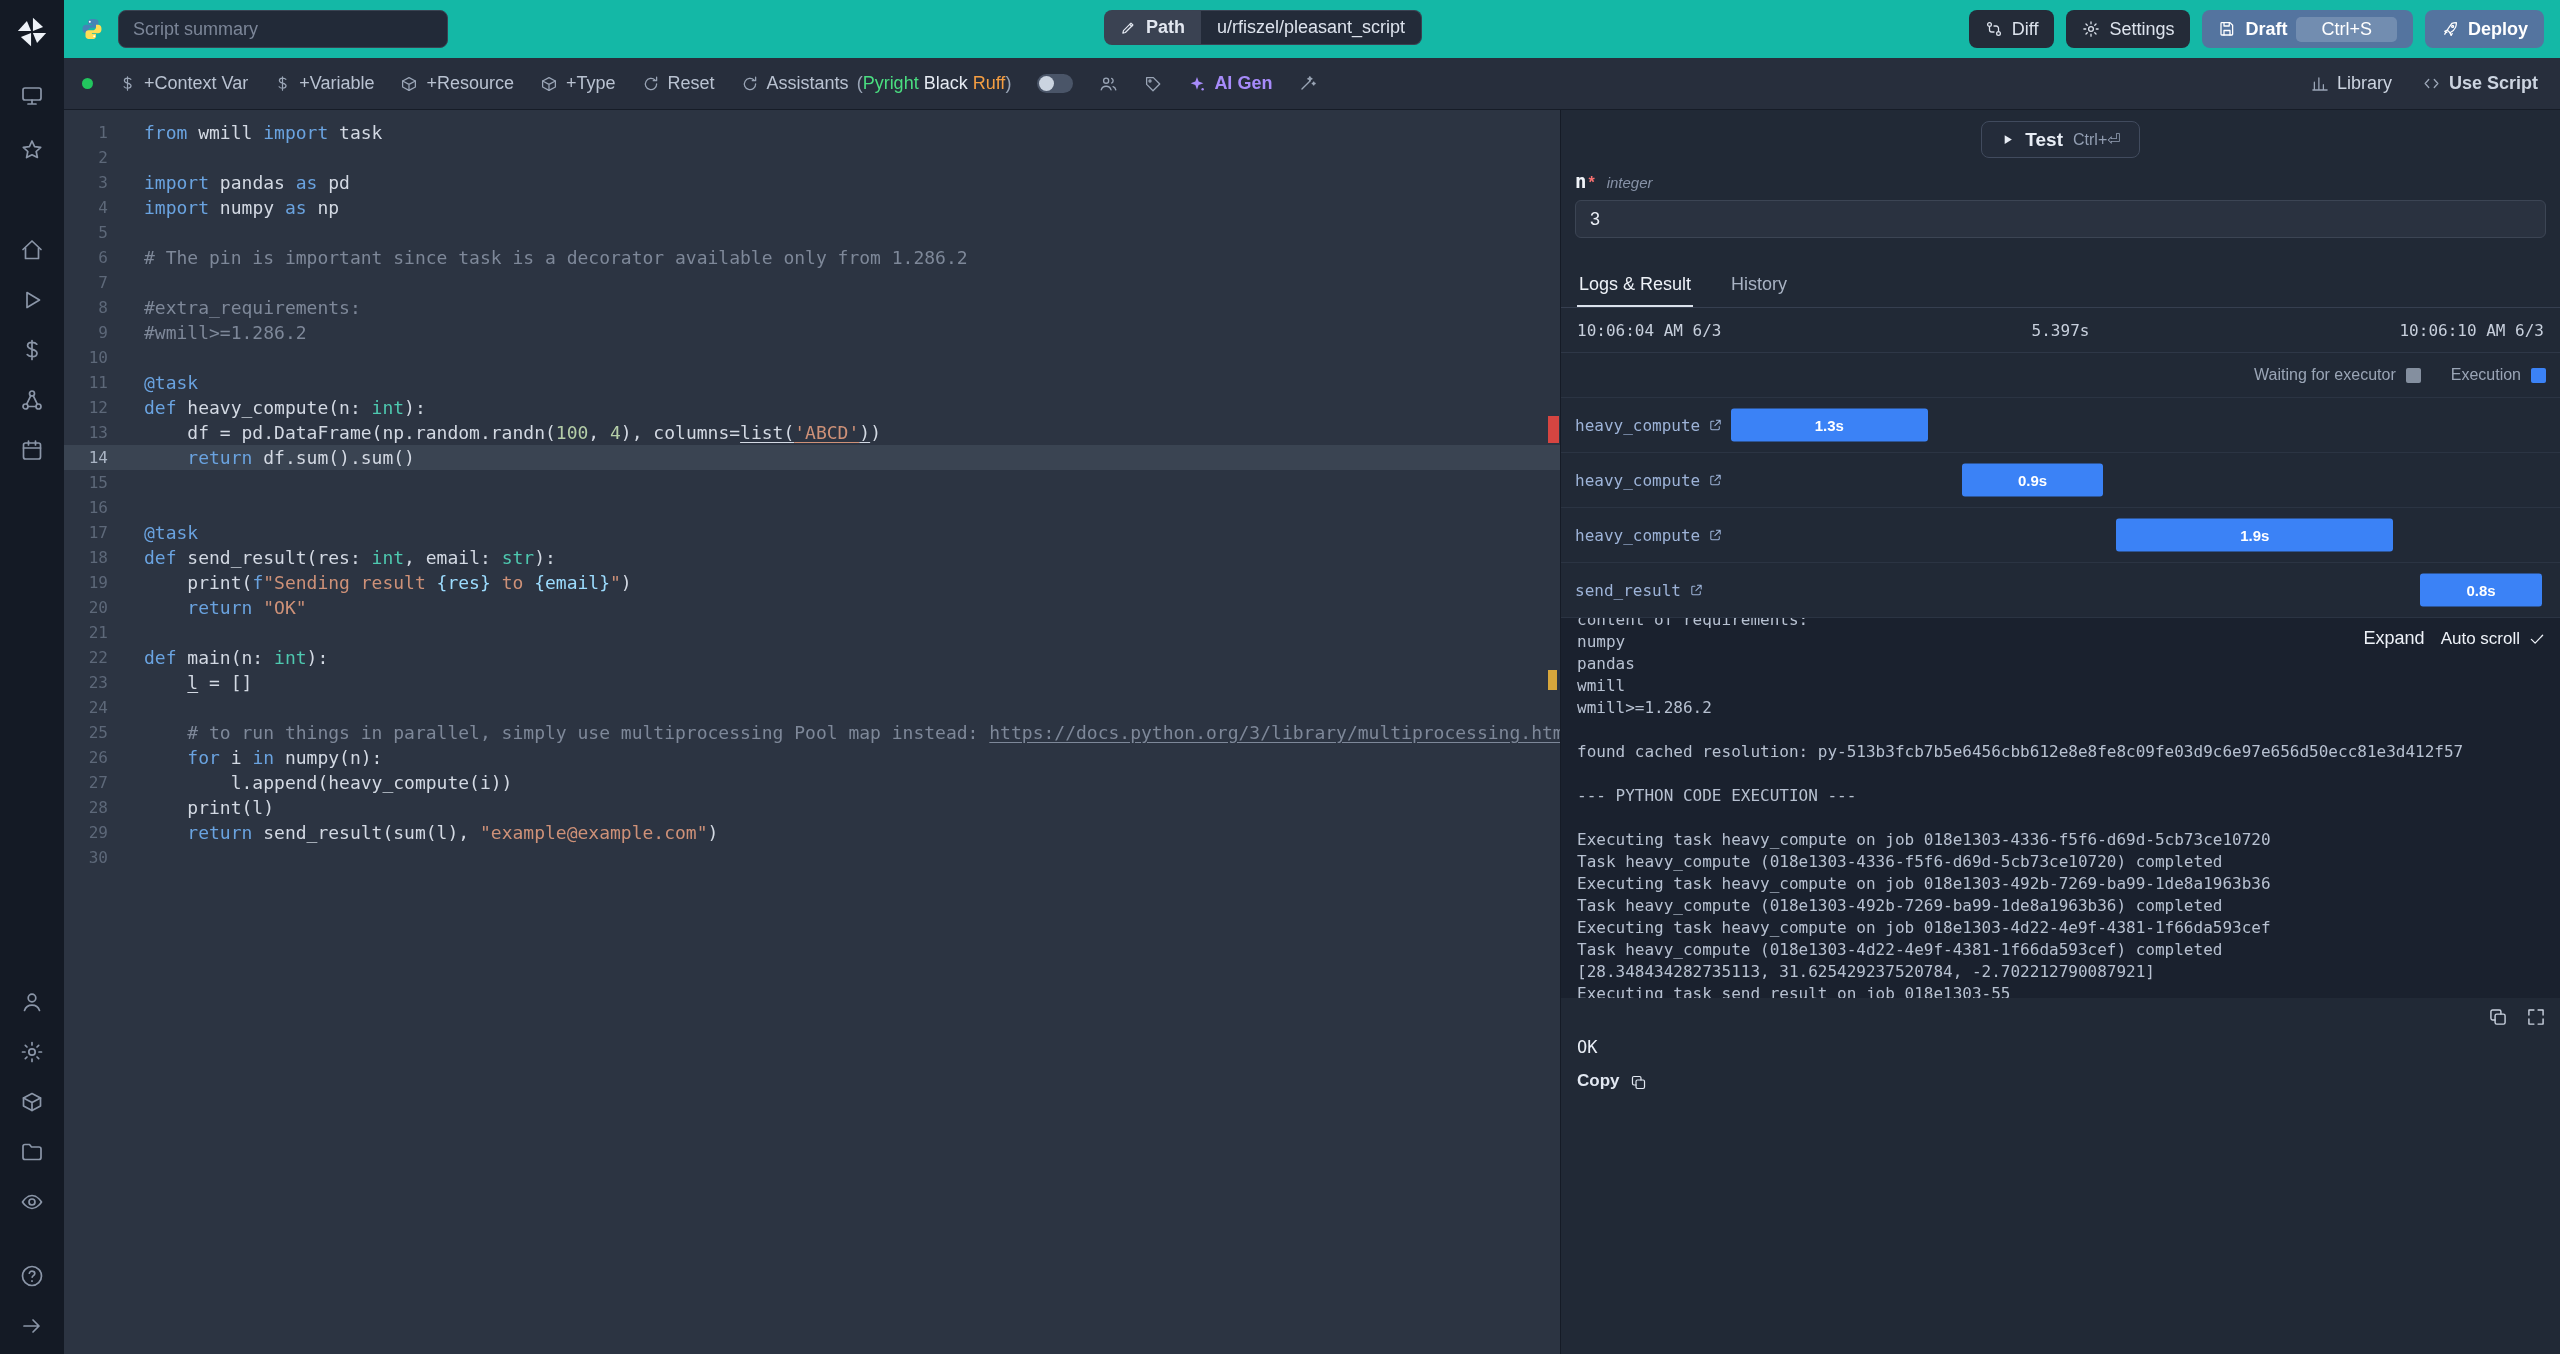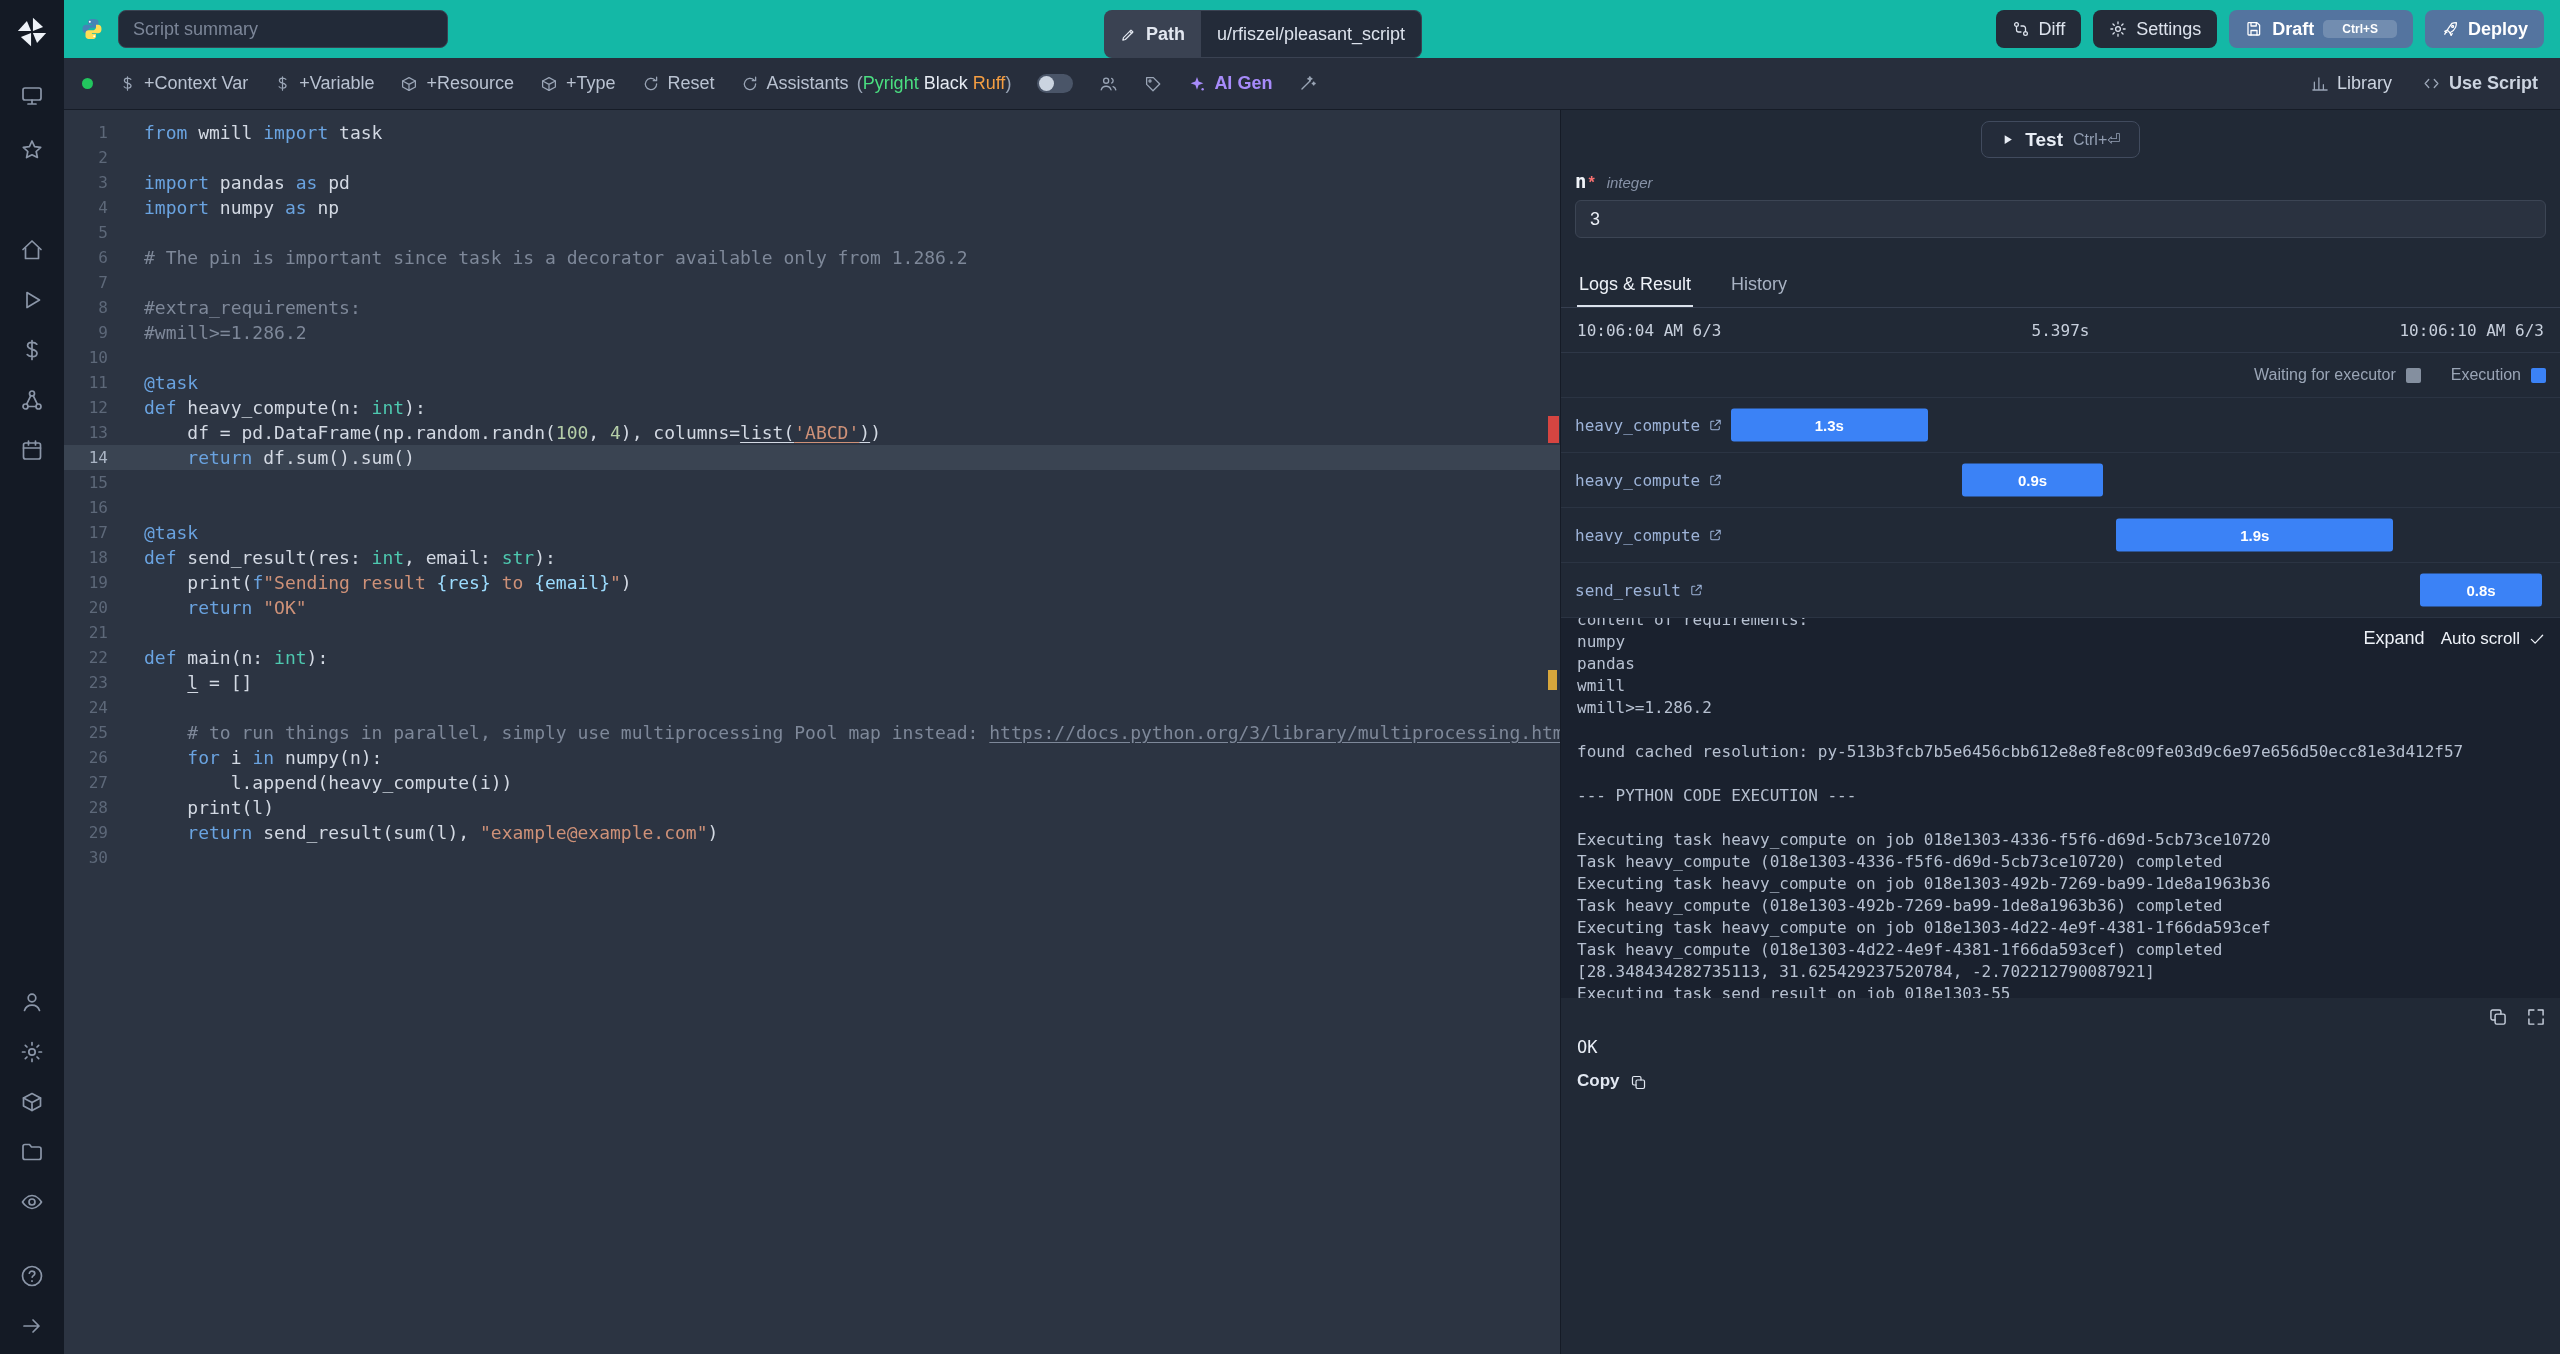--- a/index.html
+++ b/index.html
@@ -23,27 +23,27 @@
   .sb-lower{margin-top:auto;}
   .sb-footer{margin-top:46px;margin-bottom:14px;}
   .sb-btn{width:42px;height:28px;display:flex;align-items:center;justify-content:center;color:#8b96a8;}
   .sb-btn.sb-logo{color:#eef2f8;height:36px;}
 
   
   #topbar{position:absolute;left:64px;top:0;right:0;height:58px;background:#14b8a6;border-bottom:1px solid #1d2430;display:flex;align-items:center;z-index:4;}
   .tb-left{display:flex;align-items:center;gap:14px;padding-left:16px;}
   .summary-input{width:330px;height:38px;background:#222a38;border:1px solid #3a4352;border-radius:8px;color:#e9edf4;font-size:18px;padding:0 14px;box-sizing:border-box;}
   .summary-input::placeholder{color:#7c8698;}
-  .tb-center{position:absolute;left:1040px;top:10px;display:flex;align-items:stretch;height:48px;}
+  .tb-center{position:absolute;left:1040px;top:10px;display:flex;align-items:stretch;height:35px;}
   .path-btn{display:flex;align-items:center;gap:9px;padding:0 16px;background:#3a4252;border-radius:8px 0 0 8px;color:#e2e7f0;font-size:18px;font-weight:600;}
   .path-value{display:flex;align-items:center;padding:0 16px;background:#232b39;border:1px solid #3a4252;border-left:none;border-radius:0 8px 8px 0;color:#dde3ed;font-size:18px;}
   .tb-right{margin-left:auto;display:flex;gap:12px;padding-right:16px;align-items:center;}
   .tb-btn{display:inline-flex;align-items:center;gap:9px;height:38px;padding:0 16px;background:#242b38;border-radius:8px;color:#dde3ed;font-size:18px;}
   .tb-btn.primary{background:#54749f;color:#ffffff;font-weight:600;}
-  .kbd-chip{background:rgba(255,255,255,.18);border-radius:5px;padding:2px 19px;font-size:12px;font-weight:700;}
+  .kbd-chip{background:rgba(255,255,255,.18);border-radius:5px;padding:2px 25px;font-size:18px;font-weight:400;}
 
   
   #toolbar{position:absolute;left:64px;top:58px;right:0;height:52px;background:#272e3c;border-bottom:1px solid #161c27;display:flex;align-items:center;gap:26px;padding:0 22px 0 18px;box-sizing:border-box;z-index:4;}
   .status-dot{width:11px;height:11px;border-radius:50%;background:#22c55e;flex:0 0 auto;}
   .tool-item{display:inline-flex;align-items:center;gap:8px;color:#b9c2d1;font-size:18px;white-space:nowrap;}
   .tool-item .ticon{color:#9aa5b6;}
   .assist-paren{color:#9aa5b6;}
   .assist-pyright{color:#4ade80;}
   .assist-black{color:#e5eaf2;}
   .assist-ruff{color:#f59e42;}

